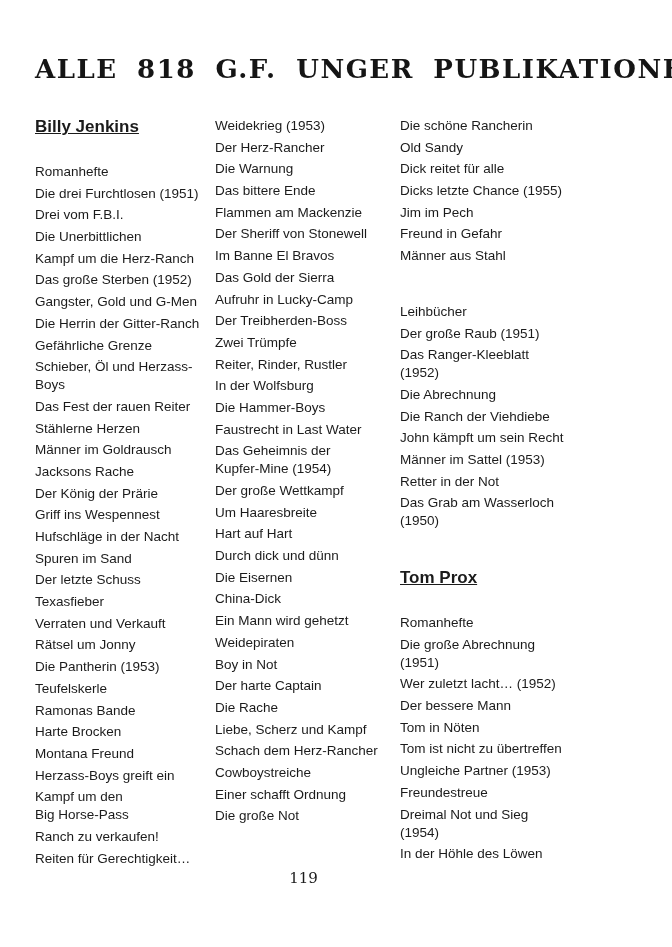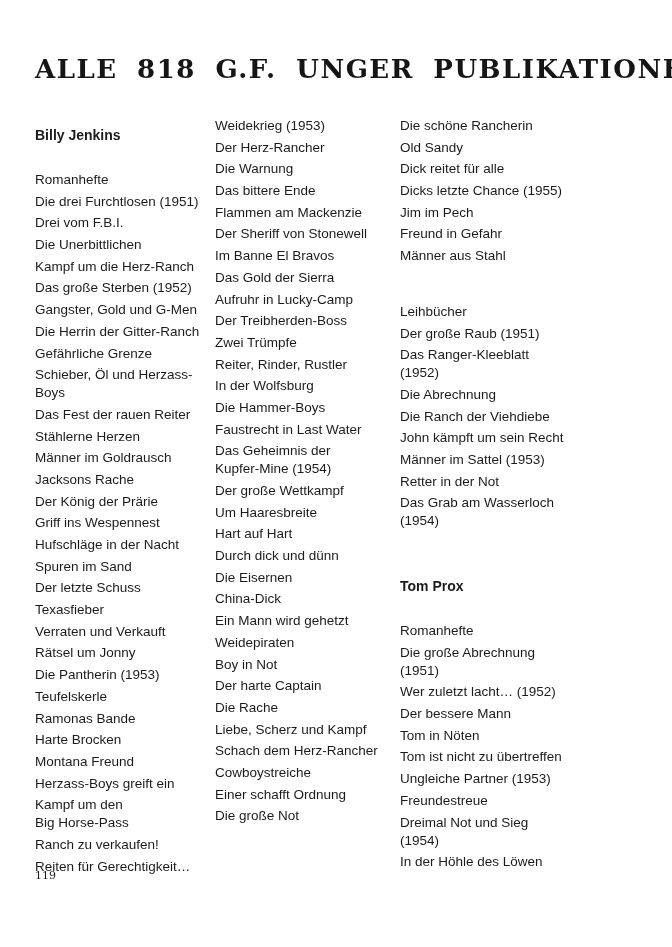--- a/index.html
+++ b/index.html
@@ -33,47 +33,48 @@
     top: 117px;
     left: 35px;
     display: flex;
     align-items: flex-start;
   }
   .col  { flex: none; }
   .col1 { width: 180px; }
   .col2 { width: 185px; }
   .col3 { width: 172px; }
   .col-heading {
-    font-size: 14px;
+    font-size: 17px;
     font-weight: bold;
     line-height: 20px;
-    margin: 8px 0 26px 0;
+    margin: 0 0 26px 0;
+    text-decoration: underline;
   }
   .sub-heading {
     font-size: 13.5px;
     font-weight: normal;
     line-height: 18px;
     margin: 0 0 3.7px 0;
   }
   .entry {
     font-size: 13.5px;
     line-height: 18px;
     margin: 0 0 3.7px 0;
     white-space: pre-line;
   }
   .spacer-sm { height: 34px; }
   .spacer-lg { height: 34px; }
   .page-number {
     position: absolute;
     top: 869px;
     left: 35px;
     width: 537px;
-    text-align: left;
+    text-align: center;
     font-family: "DejaVu Serif", serif;
-    font-size: 11px;
+    font-size: 15px;
     color: #1b1b1b;
   }
 </style>
 </head>
 <body>
 
 <div class="page">
   <div class="title">ALLE 818 G.F. UNGER PUBLIKATIONEN</div>
 
   <div class="columns" id="columns">
@@ -160,21 +161,21 @@
         <div class="sub-heading">Leihbücher</div>
         <div class="entry">Der große Raub (1951)</div>
         <div class="entry">Das Ranger-Kleeblatt
 (1952)</div>
         <div class="entry">Die Abrechnung</div>
         <div class="entry">Die Ranch der Viehdiebe</div>
         <div class="entry">John kämpft um sein Recht</div>
         <div class="entry">Männer im Sattel (1953)</div>
         <div class="entry">Retter in der Not</div>
         <div class="entry">Das Grab am Wasserloch
-(1954)</div>
+(1950)</div>
         <div class="spacer-lg"></div>
         <div class="col-heading">Tom Prox</div>
         <div class="sub-heading">Romanhefte</div>
         <div class="entry">Die große Abrechnung
 (1951)</div>
         <div class="entry">Wer zuletzt lacht… (1952)</div>
         <div class="entry">Der bessere Mann</div>
         <div class="entry">Tom in Nöten</div>
         <div class="entry">Tom ist nicht zu übertreffen</div>
         <div class="entry">Ungleiche Partner (1953)</div>

